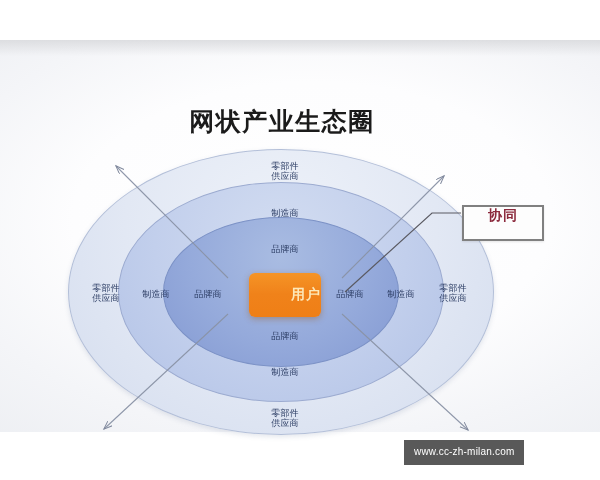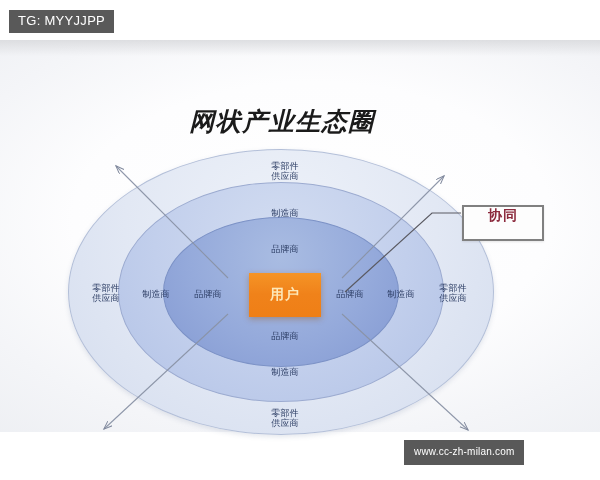--- a/index.html
+++ b/index.html
@@ -60,21 +60,20 @@
     left: 0;
     top: 65px;
     width: 564px;
     text-align: center;
     font-size: 25px;
     font-weight: bold;
     color: #1b1b1b;
     letter-spacing: 1.5px;
     font-family: "DejaVu Sans", sans-serif;
     text-shadow: 0 1px 0 rgba(255,255,255,.7);
-    font-style: italic;
   }
 
   
   .ring {
     position: absolute;
     border-radius: 50%;
   }
   #ring-outer {
     left: 68px;  top: 109px;
     width: 424px; height: 284px;
@@ -95,26 +94,26 @@
     border: 1px solid #7c92c6;
   }
 
   
   #user-box {
     position: absolute;
     left: 249px;
     top: 233px;
     width: 72px;
     height: 44px;
-    border-radius: 0;
+    border-radius: 6px;
     background: linear-gradient(180deg, #f59426 0%, #f0821a 48%, #ef7f16 100%);
     box-shadow: 0 2px 6px rgba(150,80,10,.38);
     display: flex;
     align-items: center;
-    justify-content: center;
+    justify-content: flex-end;
   }
   #user-label {
     font-size: 14px;
     font-weight: bold;
     color: #fde8b8;
     letter-spacing: 1px;
     font-family: "DejaVu Sans", sans-serif;
   }
 
   
@@ -238,17 +237,16 @@
       </g>
       <path d="M345,252 L432,173 L461,173" fill="none" stroke="#5a5a62" stroke-width="1.2"></path>
     </svg>
 
     <div id="callout">
       <span id="callout-label">协同</span>
     </div>
 
   </div>
 
-  <div id="tg-badge">TG: MYYJJPP</div>
 
   <div id="url-badge">www.cc-zh-milan.com</div>
 
 </div>
 
 </body></html>

